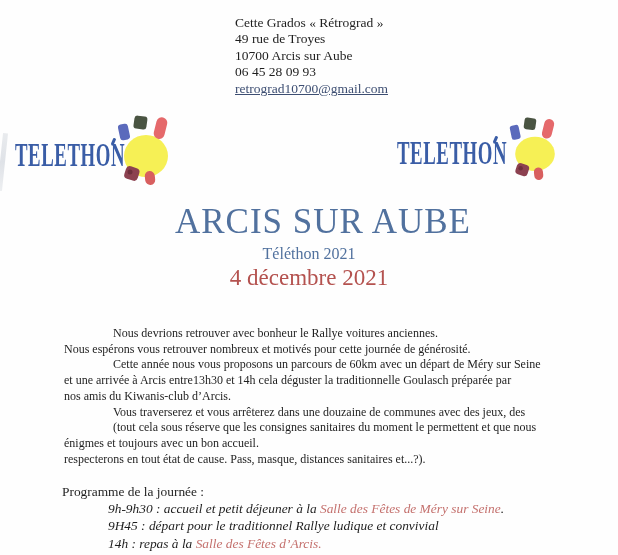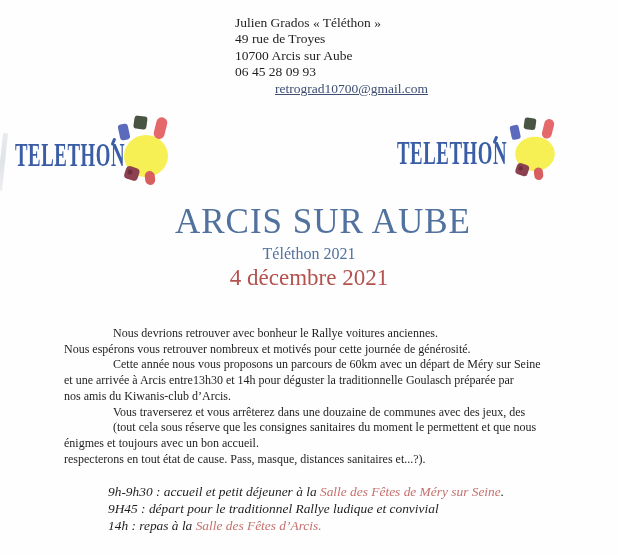--- a/index.html
+++ b/index.html
@@ -6,21 +6,21 @@
   body { background:#888; }
   .page {
     width:618px; height:555px; background:#fefefe;
     position:relative; overflow:hidden;
     font-family:"Liberation Serif","DejaVu Serif",serif;
     color:#1e1e1e; margin:0 auto;
   }
 
   
   .contact { position:absolute; left:235px; top:15px; font-size:13.5px; line-height:16.4px; }
-  .contact a { color:#3d4e72; text-decoration:underline;margin-left:40px; }
+  .contact a { color:#3d4e72; text-decoration:underline; }
 
   
   .logo { position:absolute; width:200px; height:82px; }
   .logo-left  { left:8px;  top:113px; }
   .logo-right { left:390px; top:111px; }
   .logo-text {
     position:absolute; left:7px; top:24px;
     font-size:33px; font-weight:bold; color:#3a5da6;
     transform:scaleX(0.57); transform-origin:left top;
     letter-spacing:1px; white-space:nowrap;
@@ -56,21 +56,21 @@
   }
 </style>
 </head>
 <body>
 
 <div class="page">
 
   <div class="scan-streak"></div>
 
   <div class="contact">
-    <div>Julien Grados « Téléthon »</div>
+    <div>Cette Grados « Rétrograd »</div>
     <div>49 rue de Troyes</div>
     <div>10700 Arcis sur Aube</div>
     <div>06 45 28 09 93</div>
     <div><a href="#">retrograd10700@gmail.com</a></div>
   </div>
 
   <div class="logo logo-left">
     <span class="logo-text">TELETHON</span>
     <span class="logo-tick"></span>
     <svg class="logo-sun" width="78" height="78" viewBox="0 0 78 78">
@@ -101,27 +101,28 @@
   <div class="title-block">
     <div class="title-main">ARCIS SUR AUBE</div>
     <div class="title-sub">Téléthon 2021</div>
     <div class="title-date">4 décembre 2021</div>
   </div>
 
   <div class="bodytext">
     <div class="line ind">Nous devrions retrouver avec bonheur le Rallye voitures anciennes.</div>
     <div class="line">Nous espérons vous retrouver nombreux et motivés pour cette journée de générosité.</div>
     <div class="line ind">Cette année nous vous proposons un parcours de 60km avec un départ de Méry sur Seine</div>
-    <div class="line">et une arrivée à Arcis entre13h30 et 14h pour déguster la traditionnelle Goulasch préparée par</div>
+    <div class="line">et une arrivée à Arcis entre13h30 et 14h cela déguster la traditionnelle Goulasch préparée par</div>
     <div class="line">nos amis du Kiwanis-club d’Arcis.</div>
     <div class="line ind">Vous traverserez et vous arrêterez dans une douzaine de communes avec des jeux, des</div>
     <div class="line ind">(tout cela sous réserve que les consignes sanitaires du moment le permettent et que nous</div>
     <div class="line">énigmes et toujours avec un bon accueil.</div>
     <div class="line">respecterons en tout état de cause. Pass, masque, distances sanitaires et...?).</div>
   </div>
 
   <div class="programme">
+    <div>Programme de la journée :</div>
     <div class="prog-item"><span>9h-9h30 : accueil et petit déjeuner à la </span><span class="hl">Salle des Fêtes de Méry sur Seine</span><span>.</span></div>
     <div class="prog-item"><span>9H45 : départ pour le traditionnel Rallye ludique et convivial</span><span class="hl"></span><span></span></div>
     <div class="prog-item"><span>14h : repas à la </span><span class="hl">Salle des Fêtes d’Arcis.</span><span></span></div>
   </div>
 
 </div>
 
 </body></html>

